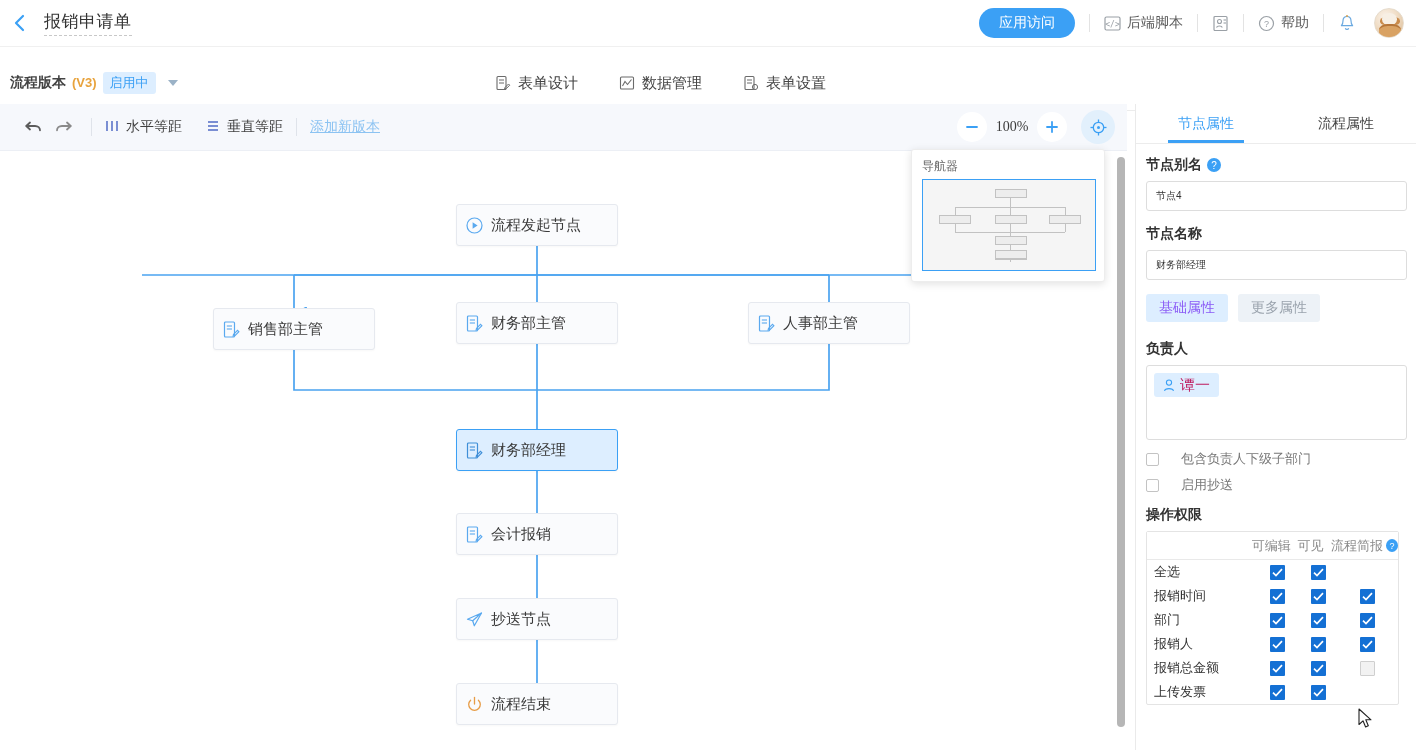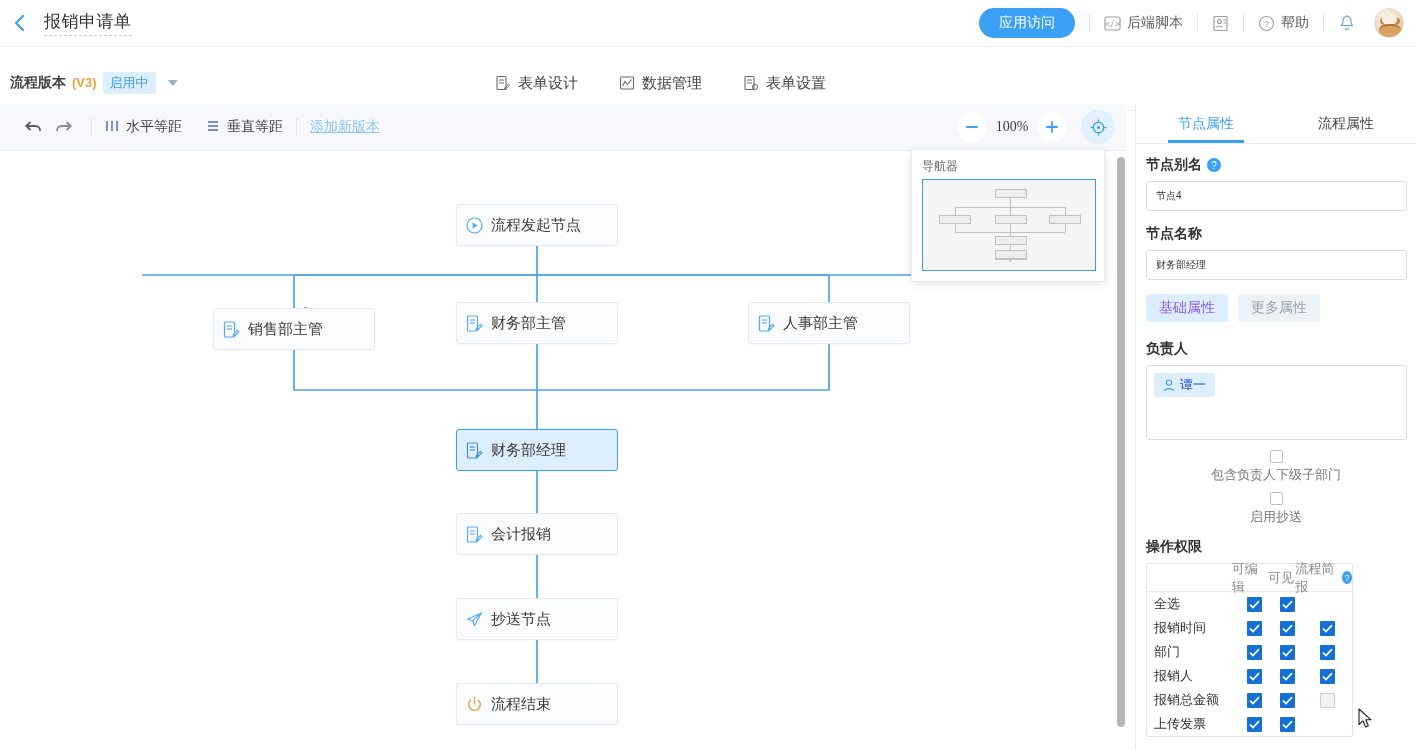--- a/index.html
+++ b/index.html
@@ -188,29 +188,29 @@
     height: 28px; padding: 0 13px; border-radius: 3px; font-size: 14px;
     display: flex; align-items: center; cursor: pointer;
     background: #edf2f7; color: #9aa3ad;
   }
   .seg.active { background: #ddeeff; color: #8b5cf6; }
   .owner-box {
     width: 261px; height: 75px; border: 1px solid #ddd; border-radius: 3px; padding: 7px;
     margin-bottom: 10px; background: #fff;
   }
   .chip {
-    display: inline-flex; align-items: center; gap: 5px; background: #ddeeff; color: #1d4ed8;
-    height: 24px; padding: 0 9px; border-radius: 3px; font-size: 13px; cursor: pointer;
-  }
-  .cb-row { display: flex; align-items: center; gap: 3px; margin-bottom: 8px; cursor: pointer; flex-direction: column; }
+    display: inline-flex; align-items: center; gap: 5px; background: #ddeeff; color: #be185d;
+    height: 24px; padding: 0 9px; border-radius: 3px; font-size: 15px; cursor: pointer;
+  }
+  .cb-row { display: flex; align-items: center; gap: 22px; margin-bottom: 8px; cursor: pointer; }
   .cb-empty { width: 13px; height: 13px; border: 1px solid #c3c3c3; background: #fff; border-radius: 2px; flex: 0 0 13px; }
   .cb-row span { font-size: 13px; color: #777; }
 
   .perm-title { font-size: 14px; font-weight: bold; color: #333; margin: 12px 0 7px 0; }
-  .perm-table { width: 207px; border: 1px solid #e4e4e4; border-radius: 2px; font-size: 13px; }
+  .perm-table { width: 253px; border: 1px solid #e4e4e4; border-radius: 2px; font-size: 13px; }
   .perm-head {
     display: flex; align-items: center; height: 28px; border-bottom: 1px solid #e9e9e9;
     color: #8a8a8a; background: #fff;
   }
   .perm-row { display: flex; align-items: center; height: 24px; color: #333; }
   .c-name { width: 110px; padding-left: 7px; }
   .c-col { width: 46px; display: flex; align-items: center; justify-content: center; }
   .c-col.wide { width: 62px; }
   .cb-on {
     width: 15px; height: 15px; background: #1470d4; border-radius: 1px;

